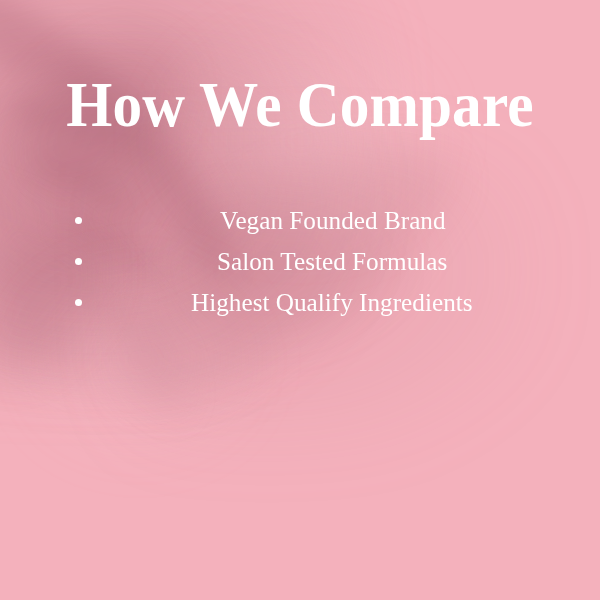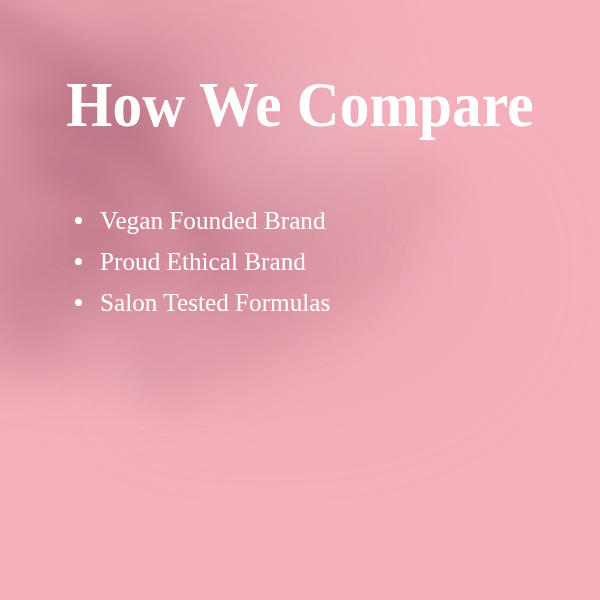--- a/index.html
+++ b/index.html
@@ -139,20 +139,21 @@
     height: 41px;
     display: flex;
     align-items: center;
     padding-left: 28px;
     color: #ffffff;
     font-family: "Liberation Serif", "DejaVu Serif", serif;
     font-weight: 400;
     font-size: 26px;
     line-height: 41px;
     white-space: nowrap;
+    justify-content: center;
   }
   .bullet-dot {
     position: absolute;
     left: 3px;
     top: 50%;
     width: 7px;
     height: 7px;
     margin-top: -3.5px;
     border-radius: 50%;
     background: #ffffff;
@@ -224,27 +225,27 @@
     <h1 id="page-title">How We Compare</h1>
 
     <ul id="feature-list">
 
       <li class="feature-item">
         <span class="bullet-dot"></span>
         <span class="feature-label">Vegan Founded Brand</span>
       </li>
 
 
-      <li class="feature-item">
-        <span class="bullet-dot"></span>
-        <span class="feature-label">Proud Ethical Brand</span>
-      </li>
 
       <li class="feature-item">
         <span class="bullet-dot"></span>
         <span class="feature-label">Salon Tested Formulas</span>
       </li>
 
+      <li class="feature-item">
+        <span class="bullet-dot"></span>
+        <span class="feature-label">Highest Qualify Ingredients</span>
+      </li>
 
 
     </ul>
   </div>
 </div>
 
 </body></html>

